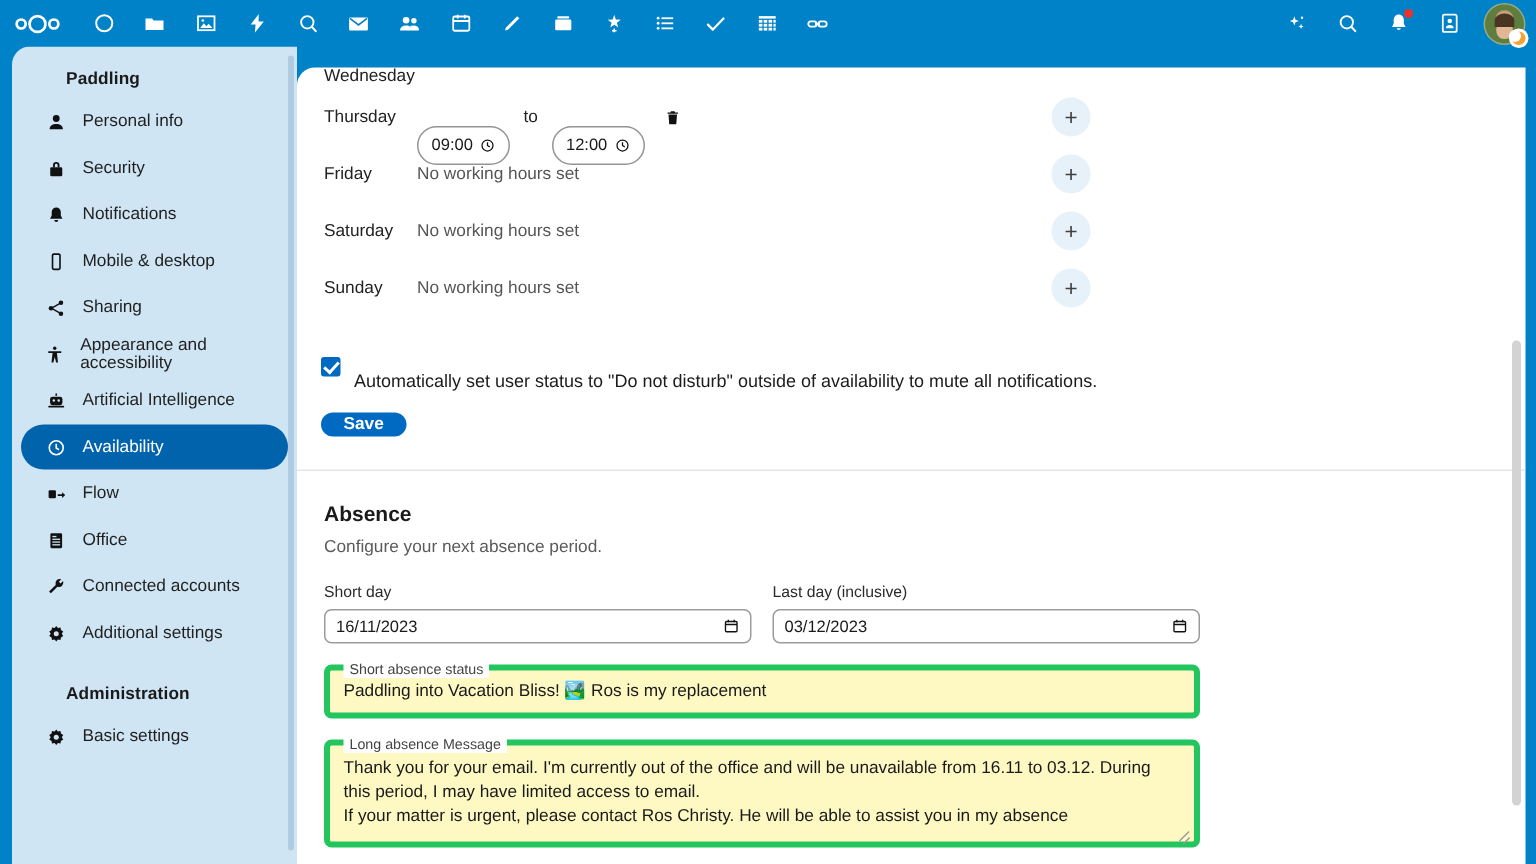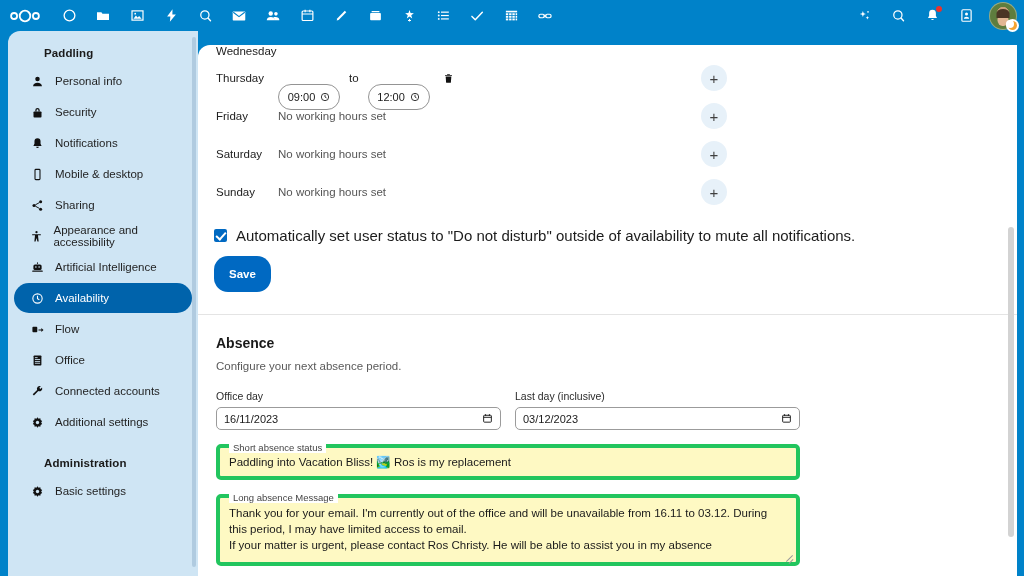--- a/index.html
+++ b/index.html
@@ -157,24 +157,24 @@
   .cbx {
     width: 13px; height: 13px; border-radius: 2px;
     background: #0069c2; position: relative; cursor: pointer; flex: none;
   }
   .cbx::after {
     content: ""; position: absolute; left: 4px; top: 1px;
     width: 4px; height: 8px;
     border: solid #fff; border-width: 0 2px 2px 0;
     transform: rotate(42deg);
   }
-  .dnd-label { font-size: 15px; color: #1c1c1c; margin-left: 9px; }
+  .dnd-label { font-size: 12px; color: #1c1c1c; margin-left: 9px; margin-top: 20px; }
 
   .btn {
-    border: none; border-radius: 14px; height: 36px;
+    border: none; border-radius: 14px; height: 16px;
     font-family: "Liberation Sans", sans-serif;
     font-size: 11.5px; font-weight: bold; color: #fff;
     cursor: pointer; padding: 0 15px;
   }
   .btn-primary { background: #0069c2; }
   .btn-danger  { background: #3b82f6; }
   .save-wrap { padding: 12px 0 0 16px; }
 
   .divider { height: 1px; background: #e4e4e4; margin-top: 22px; }
 
@@ -610,21 +610,21 @@
 
       <div class="divider"></div>
     </section>
 
     <section class="abs">
       <div class="abs-title">Absence</div>
       <div class="abs-sub">Configure your next absence period.</div>
 
       <div class="date-row">
         <div class="date-col">
-          <div class="date-lbl">Office day</div>
+          <div class="date-lbl">Short day</div>
           <div class="date-box">
             <span class="dval">16/11/2023</span>
             <span class="cal">
               <svg width="11" height="11" viewBox="0 0 24 24" fill="none" stroke="#111" stroke-width="2">
                   <rect x="3.6" y="5" width="16.8" height="15" rx="1.6"></rect>
                   <path d="M3.6 9.4h16.8M7.8 2.6v3.4M16.2 2.6v3.4"></path>
                 </svg>
             </span>
           </div>
         </div>

